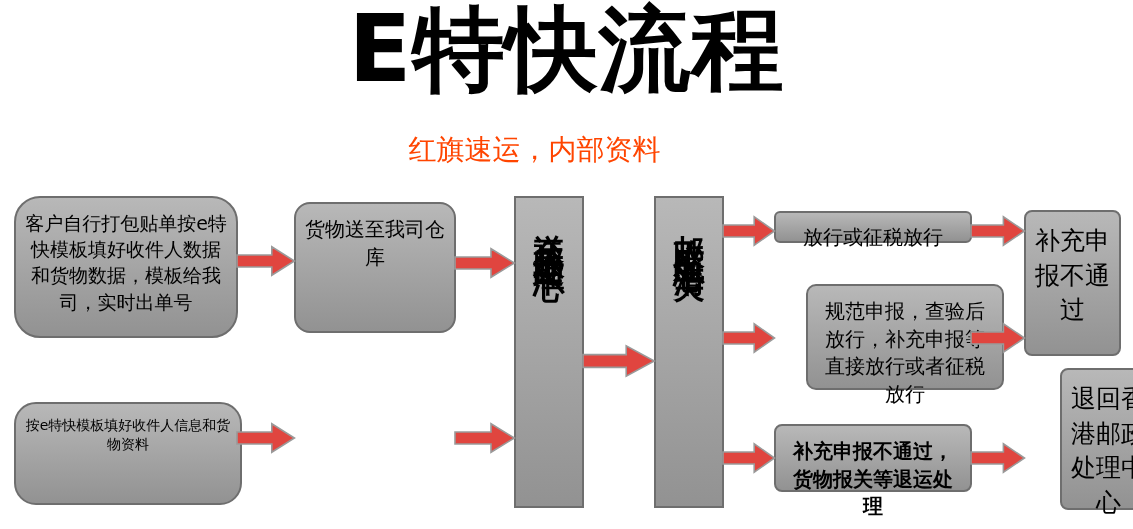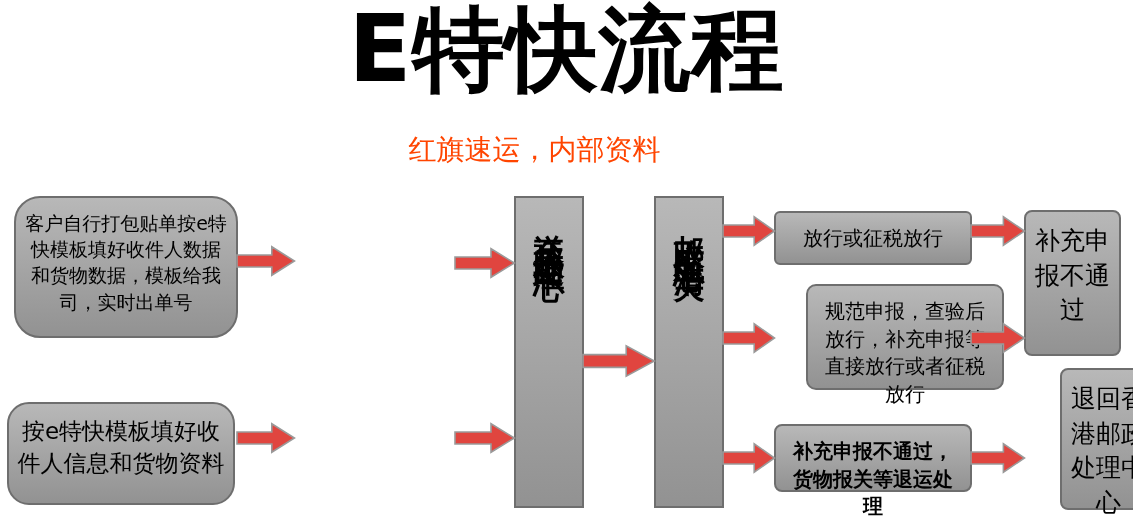--- a/index.html
+++ b/index.html
@@ -37,26 +37,26 @@
     padding: 12px 8px;
     line-height: 1.38;
     box-sizing: border-box;
   }
   .vertical .label {
     writing-mode: vertical-rl;
     text-orientation: upright;
     letter-spacing: 5px;
   }
   #box-start-top       { left: 14px;   top: 196px; width: 224px; height: 142px; border-radius: 26px; font-size: 19px; }
-  #box-start-bottom    { left: 7px;   top: 402px; width: 228px; height: 103px; border-radius: 22px; font-size: 23px; }
+  #box-start-bottom    { left: 14px;   top: 402px; width: 228px; height: 103px; border-radius: 22px; font-size: 14px; }
   #box-warehouse-direct{ left: 294px;  top: 202px; width: 162px; height: 131px; border-radius: 16px; font-size: 20px; }
   #box-warehouse-pack  { left: 294px;  top: 368px; width: 162px; height: 153px; border-radius: 16px; font-size: 20px; }
   #box-postal-center   { left: 514px;  top: 196px; width: 70px;  height: 312px; font-size: 31px; font-weight: 600; }
   #box-customs         { left: 654px;  top: 196px; width: 70px;  height: 312px; font-size: 31px; font-weight: 600; }
-  #box-release         { left: 774px;  top: 211px; width: 198px; height: 54px;  border-radius: 6px;  font-size: 20px; }
+  #box-release         { left: 774px;  top: 211px; width: 198px; height: 32px;  border-radius: 6px;  font-size: 20px; font-family: Liberation Mono, monospace; }
   #box-declare         { left: 806px;  top: 284px; width: 198px; height: 106px; border-radius: 10px; font-size: 20px; }
   #box-reject          { left: 774px;  top: 424px; width: 198px; height: 68px;  border-radius: 8px;  font-size: 20px; font-weight: bold; }
   #box-china-post      { left: 1024px; top: 210px; width: 97px;  height: 146px; border-radius: 8px;  font-size: 25px; }
   #box-return-hk       { left: 1060px; top: 368px; width: 97px;  height: 142px; border-radius: 8px;  font-size: 25px; }
 
   .arrow { position: absolute; }
   .arrow svg { display: block; width: 100%; height: 100%; overflow: visible; }
   .arrow polygon {
     fill: var(--arrow-fill, #e0453f);
     stroke: var(--arrow-outline, #9a9a9a);
@@ -84,20 +84,23 @@
   <div class="title">E特快流程</div>
   <div class="subtitle">红旗速运，内部资料</div>
 
   <div class="box" id="box-start-top">
     <span class="label">客户自行打包贴单按e特快模板填好收件人数据和货物数据，模板给我司，实时出单号</span>
   </div>
   <div class="box" id="box-start-bottom">
     <span class="label">按e特快模板填好收件人信息和货物资料</span>
   </div>
 
+  <div class="box" id="box-warehouse-direct">
+    <span class="label">货物送至我司仓库</span>
+  </div>
 
   <div class="box vertical" id="box-postal-center">
     <span class="label">送至邮政处理中心</span>
   </div>
 
   <div class="box vertical" id="box-customs">
     <span class="label">邮政广航中心清关</span>
   </div>
 
   <div class="box" id="box-release">

